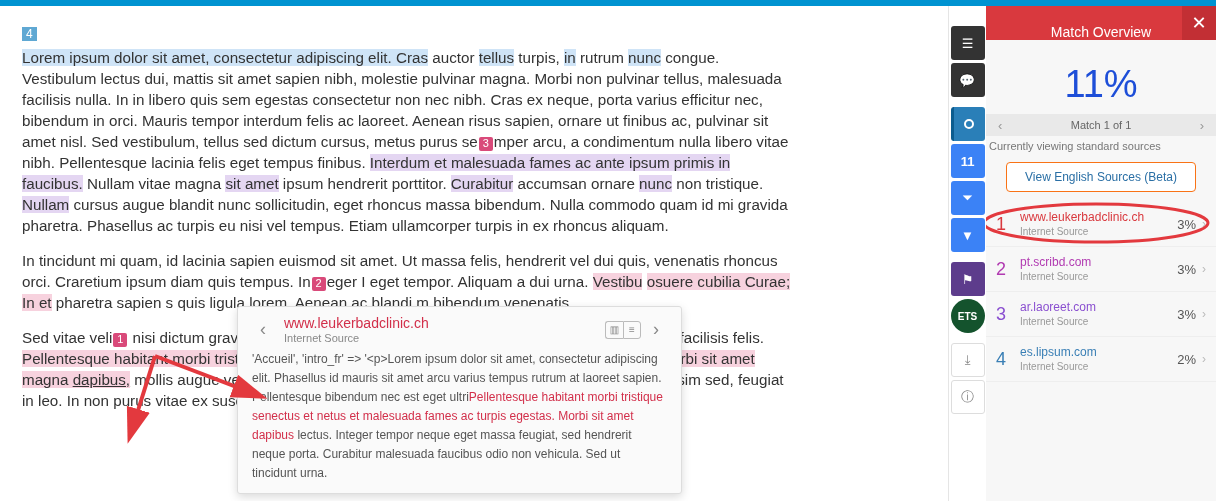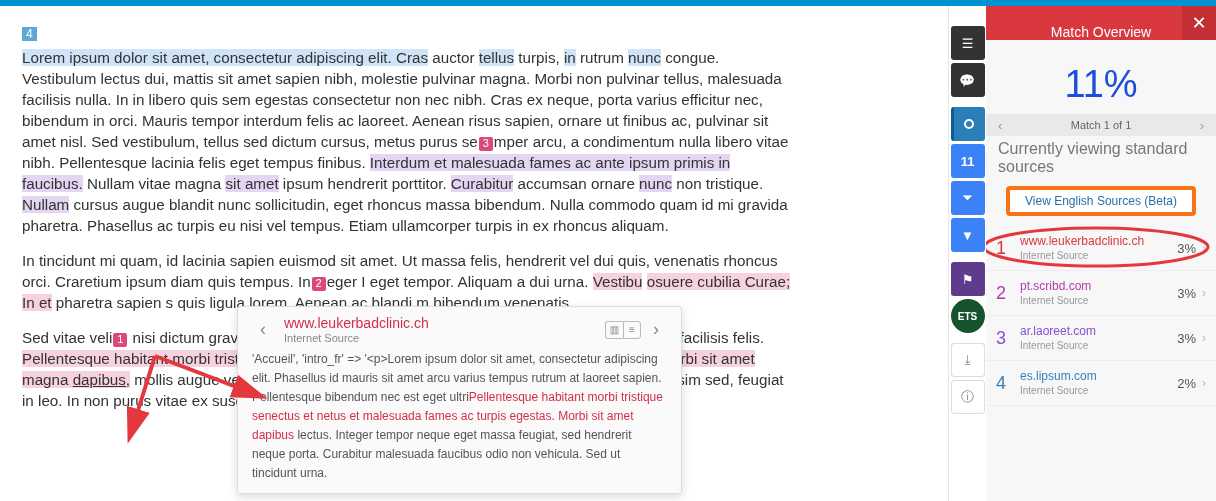--- a/index.html
+++ b/index.html
@@ -33,22 +33,22 @@
   .t-red{background:#3b82f6}
   .t-grey{background:transparent;color:#888;border:1px solid #ddd}
   .t-purple{background:#5d3c8c}
   .t-ets{background:#14532d;font-size:10px;font-weight:bold;border-radius:50%}
   .panel{width:230px;background:#f7f7f7;display:flex;flex-direction:column;font-size:12px}
   .panel-head{background:#d9393e;color:#fff;height:34px;display:flex;align-items:flex-end;justify-content:center;position:relative;font-weight:500;font-size:14px}
   .panel-head .close{position:absolute;right:0;top:0;width:34px;height:34px;background:#c22f34;display:flex;align-items:center;justify-content:center;font-size:18px;cursor:pointer}
   .score{color:#1d4ed8;font-size:38px;font-weight:500;text-align:center;padding:23px 0 8px}
   .matchnav{display:flex;align-items:center;justify-content:space-between;background:#e9e9e9;height:22px;padding:0 6px;color:#666;font-size:11px}
   .mnav-arrow{color:#999;cursor:pointer;font-size:13px;padding:0 6px}
-  .stdnote{color:#777;font-size:16px;padding:4px 12px}
-  .viewbtn{margin:6px auto 10px;display:block;width:190px;height:30px;border:4px solid #f97316;color:#2a6fa5;background:#fff;border-radius:4px;font-size:12px;cursor:pointer}
+  .stdnote{color:#777;font-size:11px;padding:4px 3px}
+  .viewbtn{margin:6px auto 10px;display:block;width:190px;height:30px;border:1px solid #f97316;color:#2a6fa5;background:#fff;border-radius:4px;font-size:12px;cursor:pointer}
   .matches-label{padding:4px 10px;color:#666;font-size:12px}
   .mrow{display:flex;align-items:center;padding:8px 10px;border-bottom:1px solid #eee;cursor:pointer}
   .mrow .idx{width:20px;font-size:18px;font-weight:400}
   .mrow .info{flex:1;padding-left:4px}
   .mrow .dom{font-size:12px}
   .mrow .type{font-size:10px;color:#999}
   .mrow .pct{font-size:13px;color:#555;margin-right:6px}
   .mrow .chev{color:#bbb;font-size:12px}
   .c1{color:#d9393e}
   .c2{color:#b13ab1}

